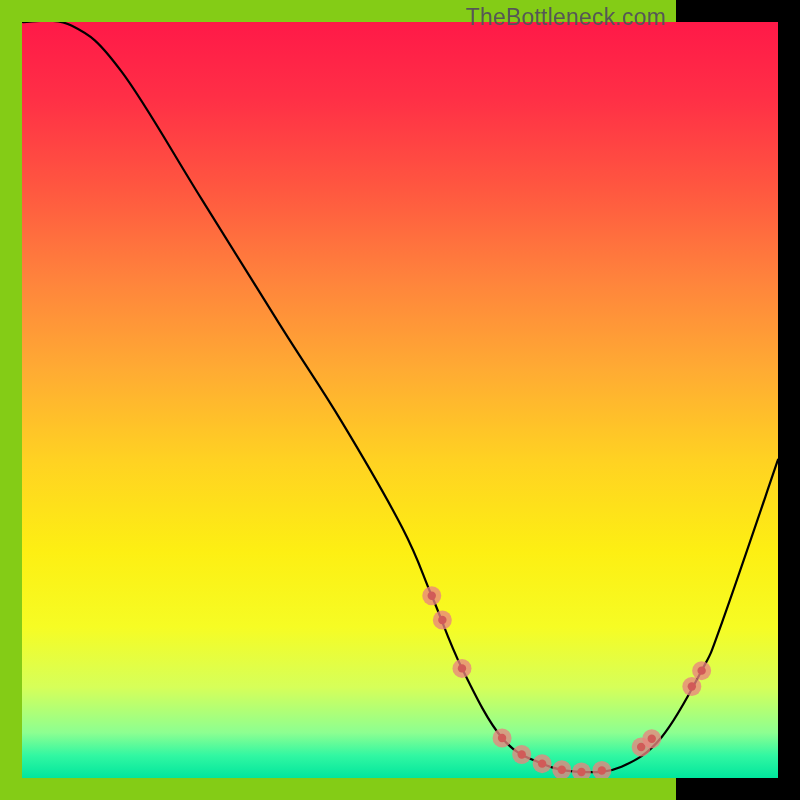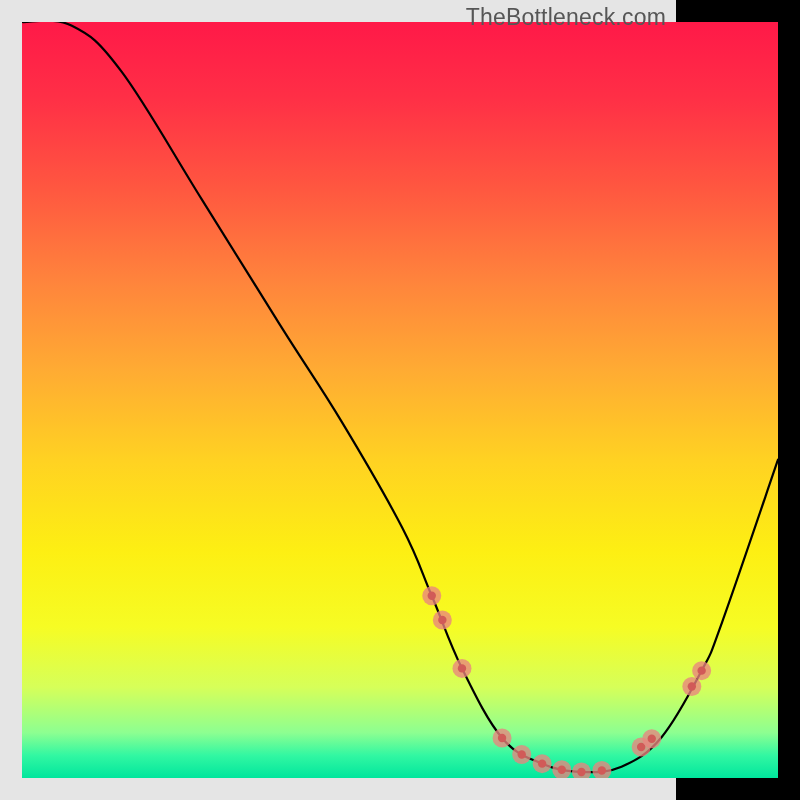--- a/index.html
+++ b/index.html
@@ -1,21 +1,21 @@
 <!DOCTYPE html>
 <html><head>
 <meta charset="utf-8">
 <style>
   * { margin: 0; padding: 0; box-sizing: border-box; }
   html, body { width: 800px; height: 800px; overflow: hidden; background: #000; }
   .chart-container {
     position: relative;
     width: 676px;
     height: 800px;
-    background: #e5e5e5;
+    background: #84cc16;
   }
   .plot-area {
     position: absolute;
     left: 22px;
     top: 22px;
     width: 756px;
     height: 756px;
     background: linear-gradient(to bottom,
       #ff1948 0%,
       #ff2f46 10%,

